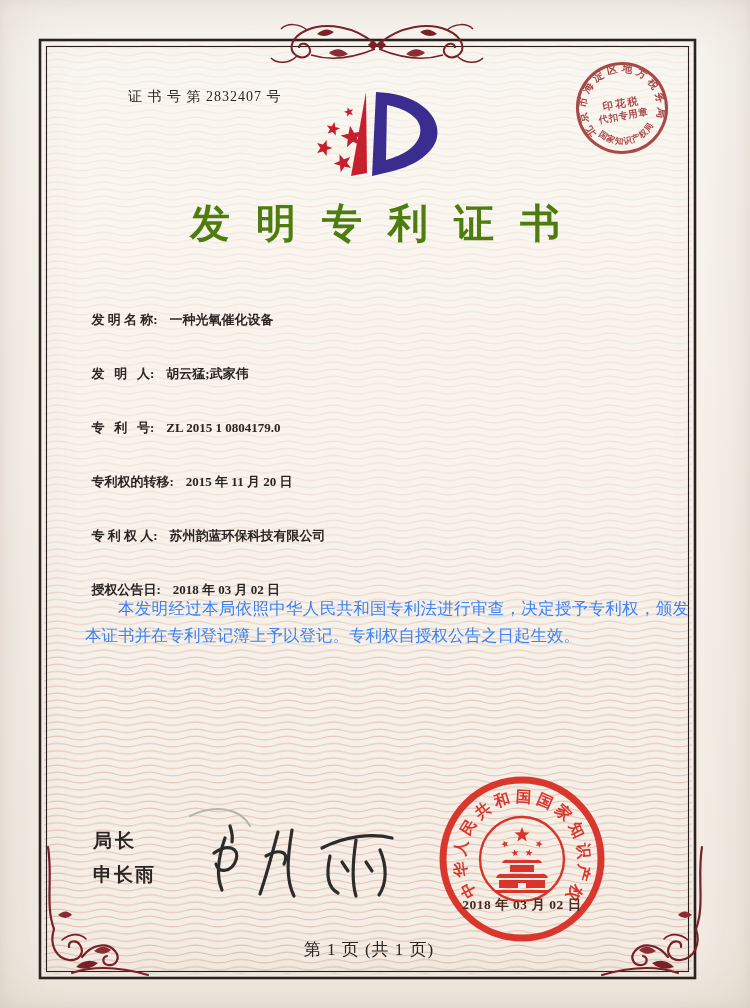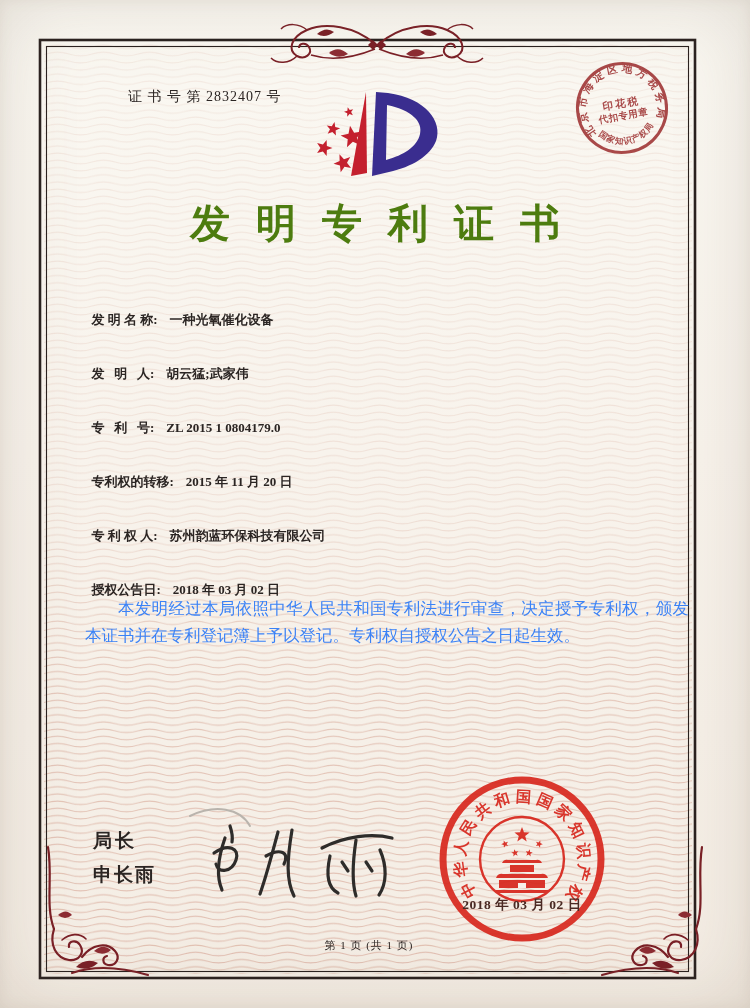--- a/index.html
+++ b/index.html
@@ -18,21 +18,21 @@
   .title{left:0;right:0;top:196px;text-align:center;font-size:40px;font-weight:bold;
          letter-spacing:26px;text-indent:26px;color:#4d7c0f;}
   .field{left:85px;font-size:13px;font-weight:bold;white-space:pre;}
   .field .lbl{margin-right:12px;}
   .f0{top:295px}.f1{top:349px}.f2{top:403px}.f3{top:457px}.f4{top:511px}.f5{top:565px}
   .paras{left:85px;width:604px;top:596px;font-size:16.5px;line-height:26.5px;
          text-align:justify;color:#3b82f6;}
   .paras p{margin:0;text-indent:2em;}
   .officer-title{left:93px;top:828px;font-size:19px;font-weight:bold;letter-spacing:3px;}
   .officer-name{left:93px;top:862px;font-size:19px;font-weight:bold;letter-spacing:2px;}
-  .footer{left:0;right:12px;top:938px;text-align:center;font-size:11px;letter-spacing:1px;}
+  .footer{left:0;right:12px;top:938px;text-align:center;font-size:17px;letter-spacing:1px;}
   .sealTxt{font-family:"Liberation Serif","DejaVu Serif",serif;font-weight:bold;}
 </style>
 </head>
 <body>
 
 <svg class="deco" width="750" height="1008" viewBox="0 0 750 1008">
   <defs>
     <path id="star5" d="M0 -10 L2.47 -3.4 L9.51 -3.09 L3.99 1.3 L5.88 8.09 L0 4.2 L-5.88 8.09 L-3.99 1.3 L-9.51 -3.09 L-2.47 -3.4 Z"></path>
     <pattern id="wv" width="46" height="7.2" patternUnits="userSpaceOnUse">
       <path d="M0 3.6 Q 11.5 0.2 23 3.6 T 46 3.6" stroke="#e0bcae" stroke-width="1" fill="none"></path>

